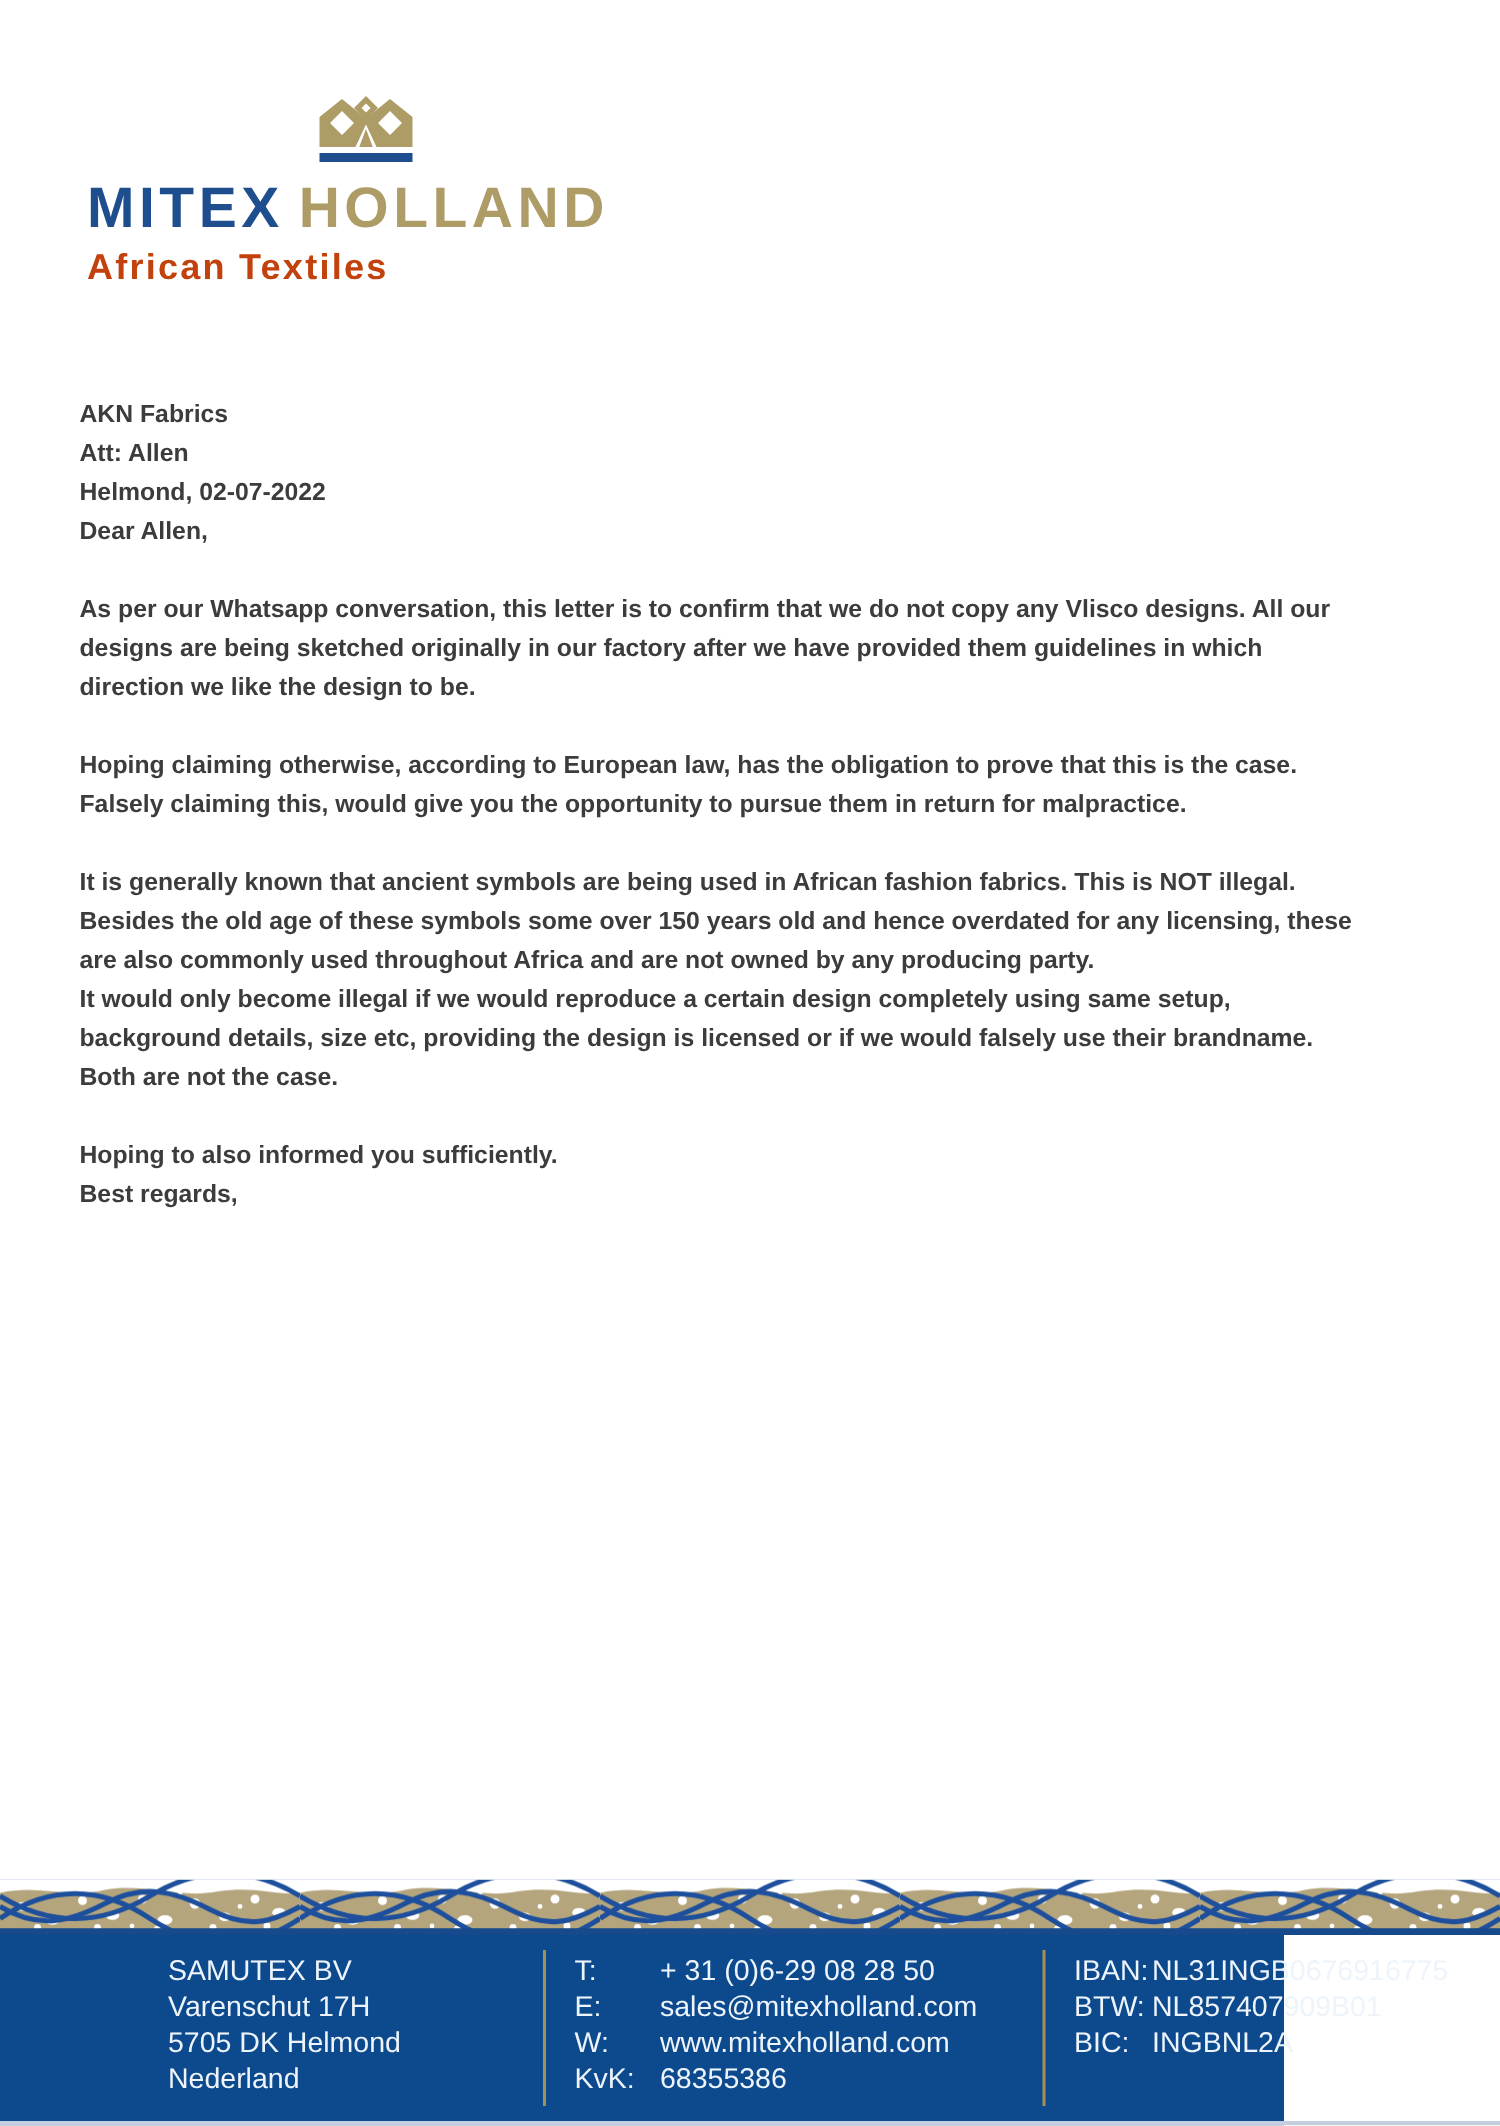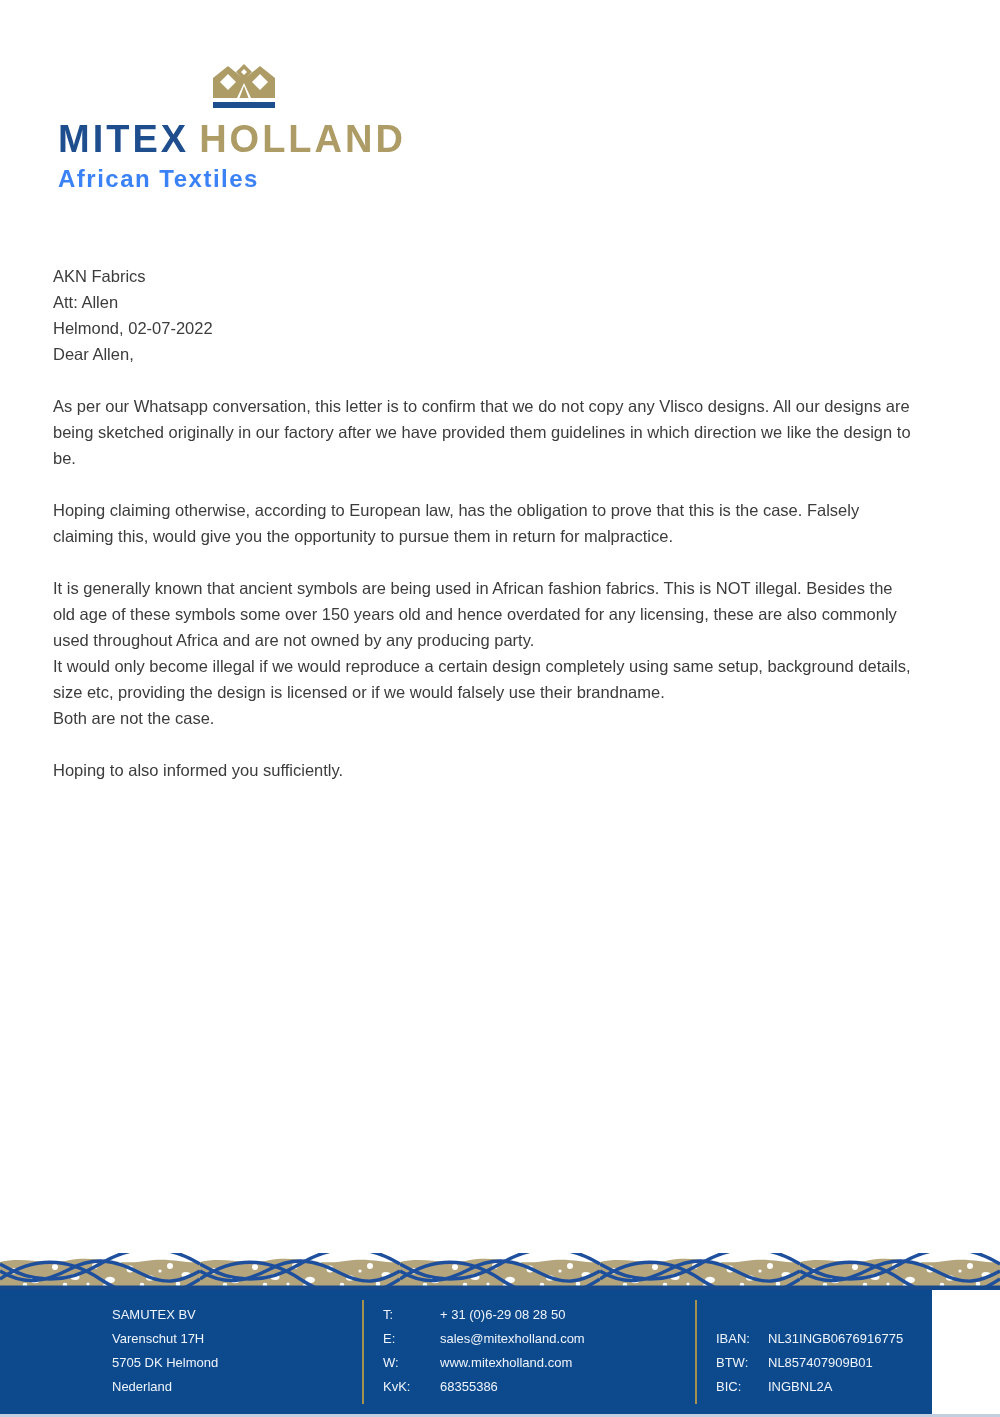--- a/index.html
+++ b/index.html
@@ -5,38 +5,38 @@
   html,body{margin:0;padding:0;}
   body{background:#ffffff;font-family:"Liberation Sans","DejaVu Sans",sans-serif;}
   .page{position:relative;width:1000px;height:1417px;background:#ffffff;overflow:hidden;margin:0 auto;}
 
   
   .logo{margin:64px 0 0 58px;width:372px;text-align:left;}
   .logo .crown{display:block;margin:0 auto 8px auto;}
   .brandline{font-size:38px;font-weight:700;letter-spacing:3px;white-space:nowrap;}
   .brand-primary{color:#1f4e8f;}
   .brand-secondary{color:#ae9c66;margin-left:10px;}
-  .tagline{margin-top:4px;font-size:24px;font-weight:700;letter-spacing:1.5px;color:#3b82f6;}
+  .tagline{margin-top:4px;font-size:24px;font-weight:700;letter-spacing:1.5px;color:#c2410c;}
 
   
-  .letter{margin:70px 0 0 53px;max-width:860px;color:#3c3c3c;font-size:16.5px;line-height:26px;}
+  .letter{margin:70px 0 0 53px;max-width:860px;color:#3c3c3c;font-size:16.5px;line-height:26px;font-weight:bold;}
   .letter p{margin:0;}
   .block{margin-top:26px;}
   .recipient{margin-top:0;}
   .dateline{margin-top:26px;}
   .salutation{margin-top:50px;}
 
   
   .footer{position:absolute;left:0;top:1253px;width:1000px;height:164px;}
   .band{display:block;}
-  .footer-blue{position:relative;width:932px;height:127px;background:#0d4a8d;color:#eef4fb;font-size:13px;line-height:24px;}
+  .footer-blue{position:relative;width:856px;height:127px;background:#0d4a8d;color:#eef4fb;font-size:19px;line-height:24px;}
   .f-col{position:absolute;top:13px;}
   .f-address{left:112px;}
   .kv{display:grid;grid-template-columns:57px auto;column-gap:0;}
-  .kv-bank{grid-template-columns:52px auto;margin-top:24px;}
+  .kv-bank{grid-template-columns:52px auto;}
   .f-contact{left:383px;}
   .f-bank{left:716px;}
   .f-divider{position:absolute;top:10px;width:2px;height:104px;background:#a5924f;}
   .d1{left:362px;}
   .d2{left:695px;}
   .bottom-edge{position:absolute;left:0;bottom:0;width:1000px;height:3px;background:#c3cfdf;}
 </style>
 </head>
 <body>
 
@@ -81,20 +81,21 @@
       <p>It is generally known that ancient symbols are being used in African fashion fabrics. This is NOT illegal. Besides the old age of these symbols some over 150 years old and hence overdated for any licensing, these are also commonly used throughout Africa and are not owned by any producing party.</p>
       <p>It would only become illegal if we would reproduce a certain design completely using same setup, background details, size etc, providing the design is licensed or if we would falsely use their brandname.</p>
       <p>Both are not the case.</p>
     </div>
 
 
     <div class="block">
       <p>Hoping to also informed you sufficiently.</p>
     </div>
 
+    <p class="block">Best regards,</p>
 
   </div>
 
   <div class="footer">
     <svg class="band" width="1000" height="37" viewBox="0 0 1000 37" aria-hidden="true">
       <defs>
         <pattern id="bandpat" width="200" height="37" patternUnits="userSpaceOnUse">
           <rect width="200" height="37" fill="#ffffff"></rect>
           <path fill="#b5a57c" d="M0,9 C25,3 45,13 70,7 C95,2 120,13 145,8 C170,4 185,11 200,9 L200,37 L0,37 Z"></path>
           <g fill="#ffffff">

